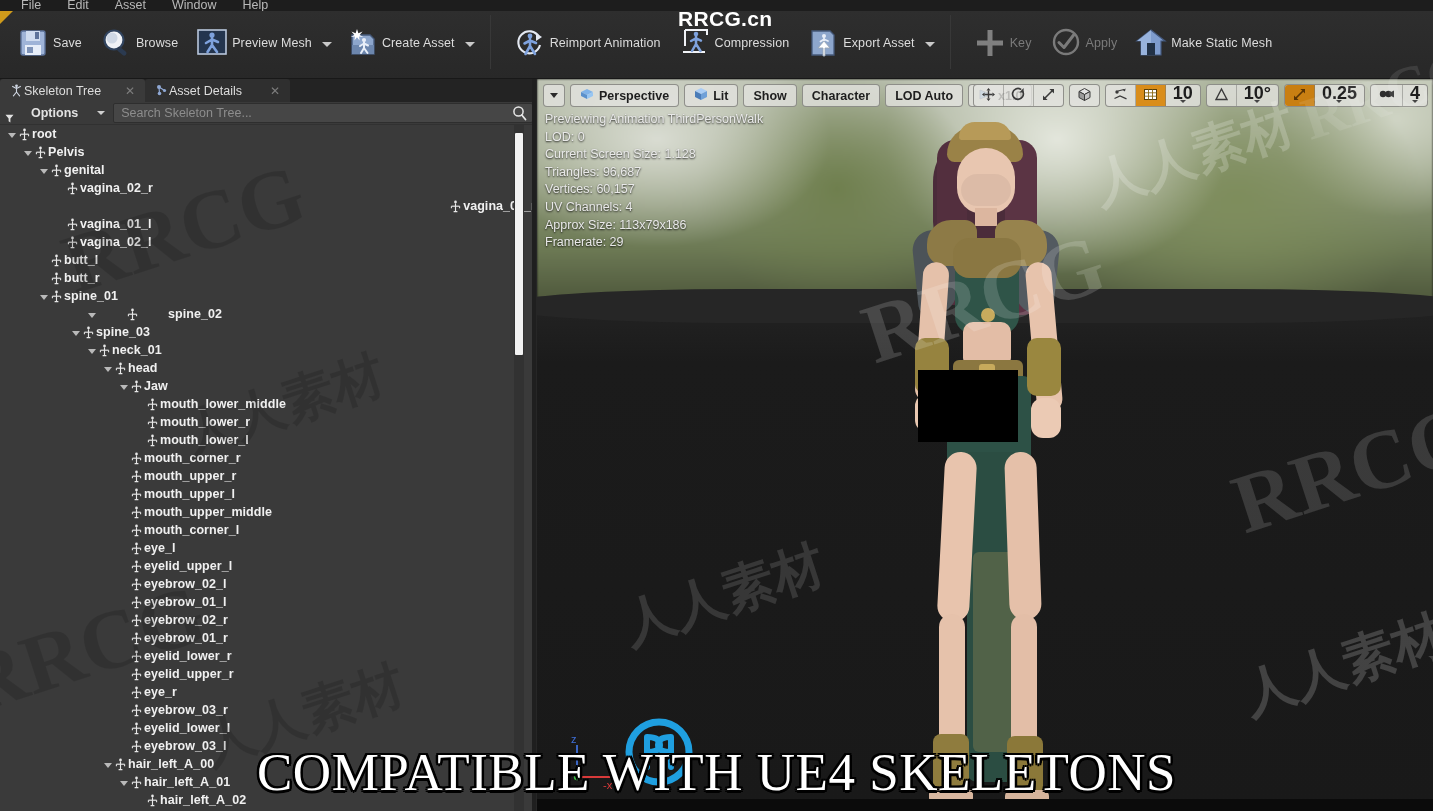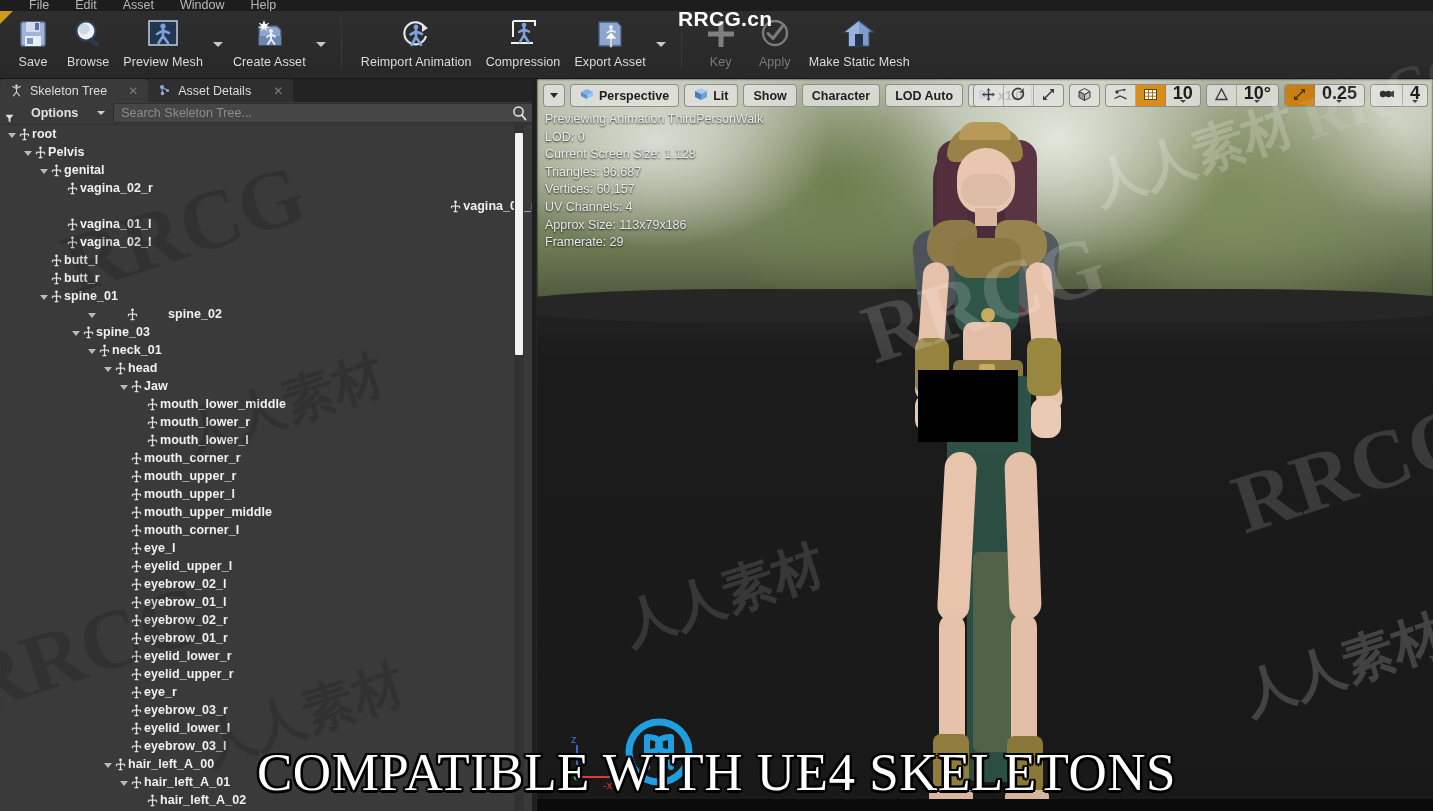--- a/index.html
+++ b/index.html
@@ -7,21 +7,21 @@
     width:1433px; height:811px; overflow:hidden;
     background:#2b2b2b;
     font-family:"Liberation Sans", sans-serif;
     -webkit-font-smoothing:antialiased;
   }
   #app { position:relative; width:1433px; height:811px; overflow:hidden; background:#262626; }
 
   
   .menubar{
     position:absolute; left:0; top:0; width:1433px; height:11px;
-    background:#1d1d1d; display:flex; align-items:flex-end; padding-left:16px;
+    background:#1d1d1d; display:flex; align-items:flex-end; padding-left:8px;
     overflow:hidden; z-index:40;
   }
   .menubar .mi{
     color:#b9b9b9; font-size:12.5px; line-height:12px;
     padding:0 13px; white-space:nowrap;
   }
 
   
   .toolbar{
     position:absolute; left:0; top:11px; width:1433px; height:68px;
@@ -31,21 +31,21 @@
   }
   .tb-corner{
     position:absolute; left:0; top:0; width:0; height:0;
     border-left:13px solid #d8a11a; border-bottom:13px solid transparent;
     opacity:.95;
   }
   .tb-group{ display:flex; align-items:flex-start; height:68px; padding:0 6px; }
   .tb-sep{ width:1px; height:54px; margin:4px 6px 0 6px; background:#191919; border-right:1px solid #383838;}
   .tb-btn{
     width:auto; min-width:48px; padding:3px 7px 0 7px; height:60px;
-    display:flex; flex-direction:column; align-items:center; justify-content:flex-start;
+    display:flex; flex-direction:row; align-items:center; justify-content:flex-start;
     cursor:pointer;
   }
   .tb-ico{ width:40px; height:40px; display:flex; align-items:center; justify-content:center; }
   .tb-lbl{ color:#dcdcdc; font-size:12.5px; margin-top:1px; white-space:nowrap; letter-spacing:.1px;}
   .tb-btn.dim .tb-lbl{ color:#7a7a7a; }
   .tb-btn.dim .tb-ico{ opacity:.45; }
   .tb-arrow{
     width:16px; height:66px; display:flex; align-items:center; justify-content:center;
     cursor:pointer;
   }
@@ -58,21 +58,21 @@
   
   .leftpanel{
     position:absolute; left:0; top:79px; width:536px; height:732px;
     background:#3a3a3a; z-index:10;
   }
   .tabrow{
     position:absolute; left:0; top:0; width:536px; height:23px;
     background:#232323; display:flex; align-items:flex-end;
   }
   .tab{
-    height:23px; display:flex; align-items:center; gap:7px;
+    height:23px; display:flex; align-items:center; gap:1px;
     padding:0 10px 0 9px; min-width:145px;
     border-top-left-radius:3px; border-top-right-radius:3px;
     cursor:pointer; position:relative;
   }
   .tab.active{ background:#3a3a3a; }
   .tab.inactive{ background:#2f2f2f; }
   .tab-ico{ width:14px; height:14px; display:flex; align-items:center; justify-content:center;}
   .tab-lbl{ color:#ddd; font-size:12.5px; white-space:nowrap; }
   .tab-x{ color:#7d7d7d; font-size:12px; margin-left:auto; padding-left:14px;}
 

